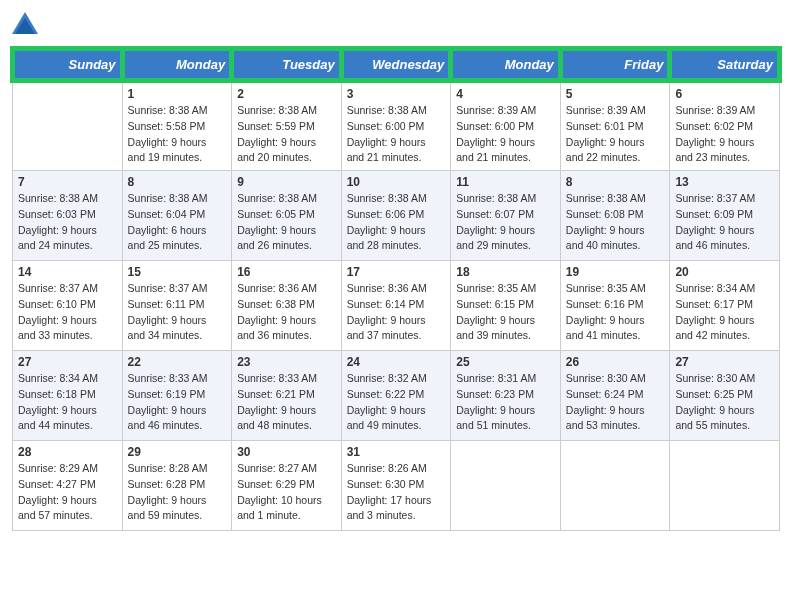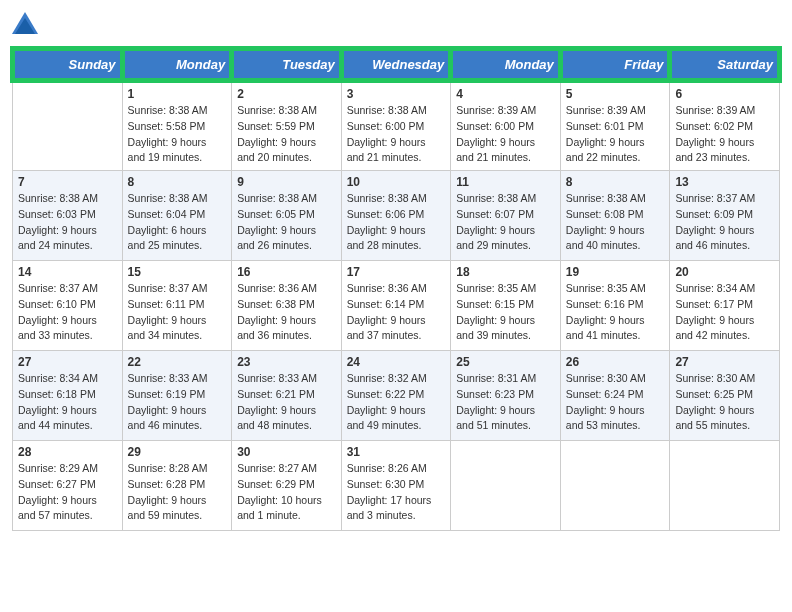--- a/index.html
+++ b/index.html
@@ -335,21 +335,21 @@
           <span>Sunset: 6:25 PM</span><br>
           <span>Daylight: 9 hours and 55 minutes.</span>
         </div>
       </td>
       </tr>
       <tr>
         <td>
         <span class="day-number">28</span>
         <div class="cell-info">
           <span>Sunrise: 8:29 AM</span><br>
-          <span>Sunset: 6:27 PM</span><br>
+          <span>Sunset: 4:27 PM</span><br>
           <span>Daylight: 9 hours and 57 minutes.</span>
         </div>
       </td>
         <td>
         <span class="day-number">29</span>
         <div class="cell-info">
           <span>Sunrise: 8:28 AM</span><br>
           <span>Sunset: 6:28 PM</span><br>
           <span>Daylight: 9 hours and 59 minutes.</span>
         </div>

